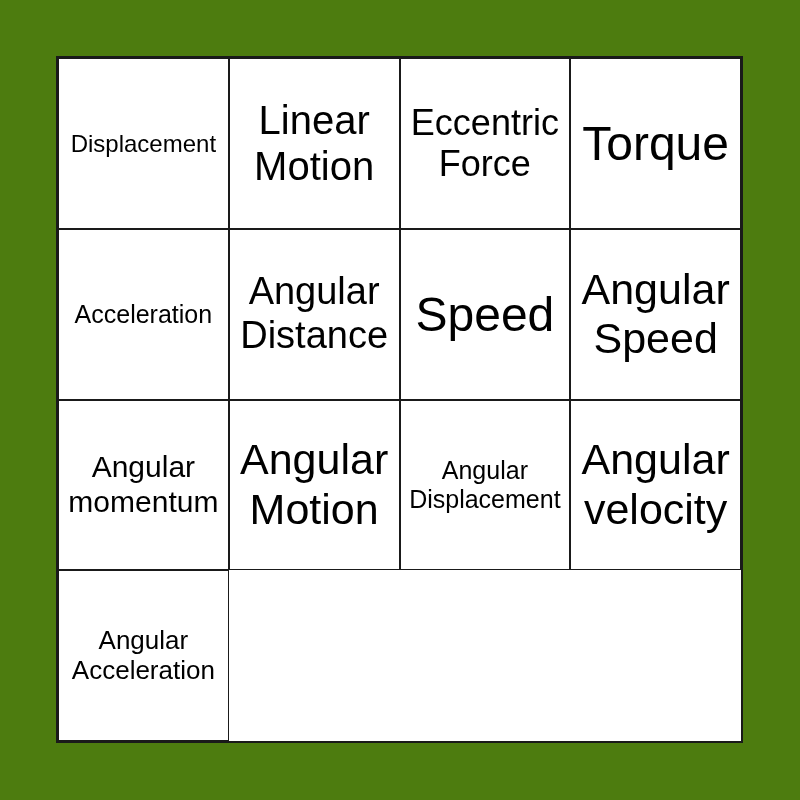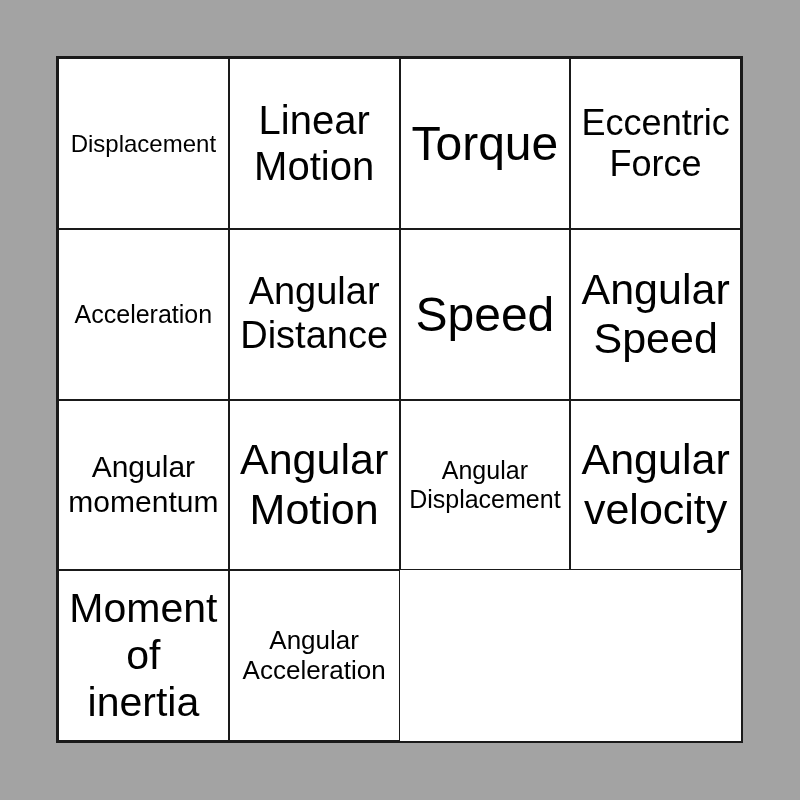--- a/index.html
+++ b/index.html
@@ -7,21 +7,21 @@
     padding: 0;
     width: 800px;
     height: 800px;
     background: #ffffff;
     font-family: "Liberation Sans", sans-serif;
   }
   .page {
     position: relative;
     width: 800px;
     height: 800px;
-    background: #a3a3a3;
+    background: #4d7c0f;
   }
   .bingo-grid {
     position: absolute;
     left: 56px;
     top: 56px;
     width: 687px;
     height: 687px;
     box-sizing: border-box;
     display: grid;
     grid-template-columns: repeat(4, 1fr);
@@ -46,39 +46,36 @@
   }
 </style>
 </head>
 <body>
 
 <div class="page">
   <div class="bingo-grid">
     <div class="cell" style="font-size:24px">Displacement</div>
     <div class="cell" style="font-size:40px">Linear
 Motion</div>
-    <div class="cell" style="font-size:48px">Torque</div>
     <div class="cell" style="font-size:36px">Eccentric
 Force</div>
+    <div class="cell" style="font-size:48px">Torque</div>
 
     <div class="cell" style="font-size:25px">Acceleration</div>
     <div class="cell" style="font-size:38px">Angular
 Distance</div>
     <div class="cell" style="font-size:48px">Speed</div>
 
     <div class="cell" style="font-size:43px">Angular
 Speed</div>
     <div class="cell" style="font-size:30px">Angular
 momentum</div>
     <div class="cell" style="font-size:43px">Angular
 Motion</div>
     <div class="cell" style="font-size:25px">Angular
 Displacement</div>
 
     <div class="cell" style="font-size:43px">Angular
 velocity</div>
-    <div class="cell" style="font-size:41px">Moment
-of
-inertia</div>
     <div class="cell" style="font-size:26px">Angular
 Acceleration</div>
   </div>
 </div>
 
 </body></html>

